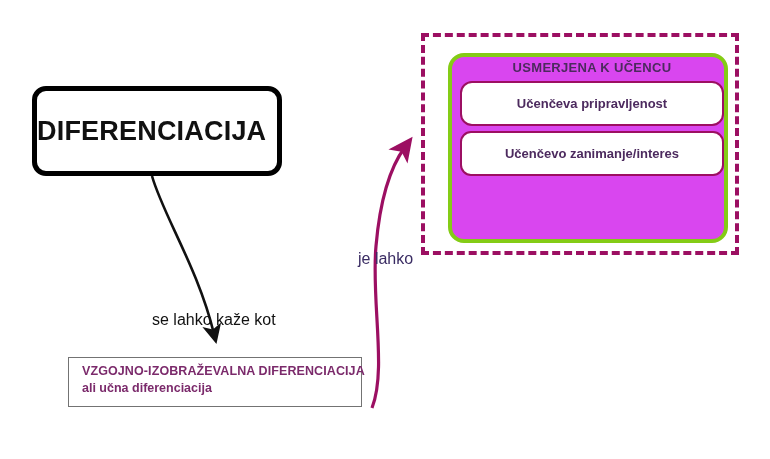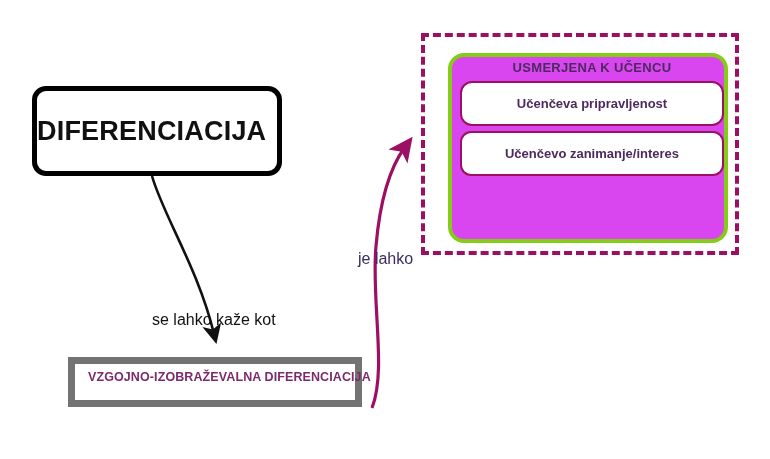--- a/index.html
+++ b/index.html
@@ -47,21 +47,21 @@
     white-space: nowrap;
   }
 
   
   #bottom-node {
     position: absolute;
     left: 68px;
     top: 357px;
     width: 294px;
     height: 50px;
-    border: 7px solid #737373;
+    border: 1px solid #737373;
     background: #ffffff;
     box-sizing: border-box;
     padding: 5px 0 0 13px;
     z-index: 5;
   }
   .bottom-line {
     font-size: 12.5px;
     font-weight: bold;
     color: #7B2A6B;
     line-height: 17px;
@@ -169,20 +169,21 @@
 
   <path d="M 372,408 C 387,370 371,300 376,246 C 380,200 391,166 405,147" fill="none" stroke="#9C0F62" stroke-width="3.2" marker-end="url(#arrow-purple)"></path>
 </svg>
 
 <div id="main-node">
   <span id="main-node-label">DIFERENCIACIJA</span>
 </div>
 
 <div id="bottom-node">
   <div class="bottom-line l1">VZGOJNO-IZOBRAŽEVALNA DIFERENCIACIJA</div>
+  <div class="bottom-line l2">ali učna diferenciacija</div>
 </div>
 
 <div id="group-dashed"></div>
 
 <div id="group-inner">
   <div id="group-title">USMERJENA K UČENCU</div>
 
   <div class="sub-box r0">
     <span class="sub-label">Učenčeva pripravljenost</span>
   </div>

